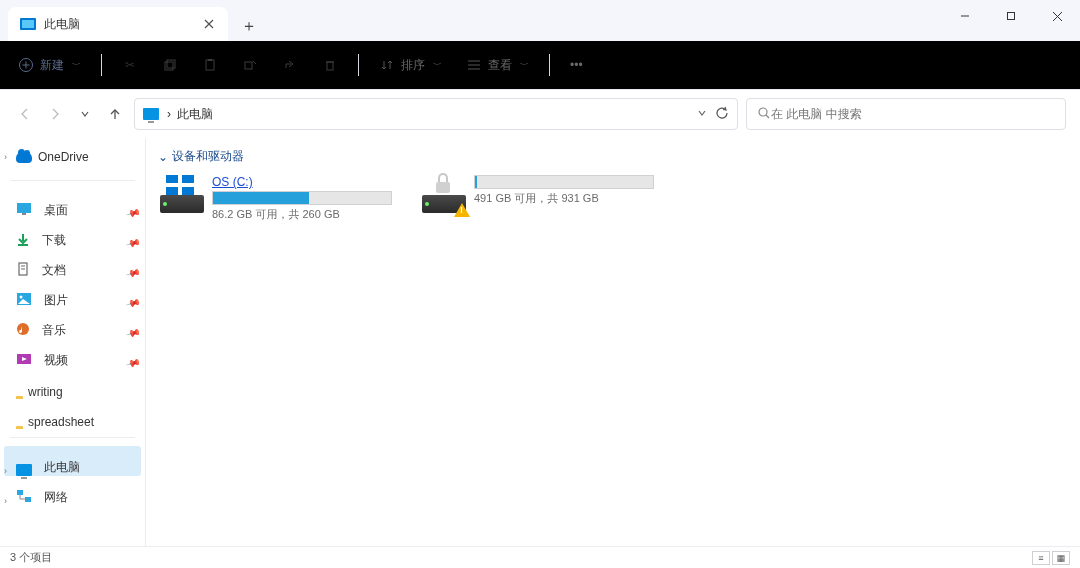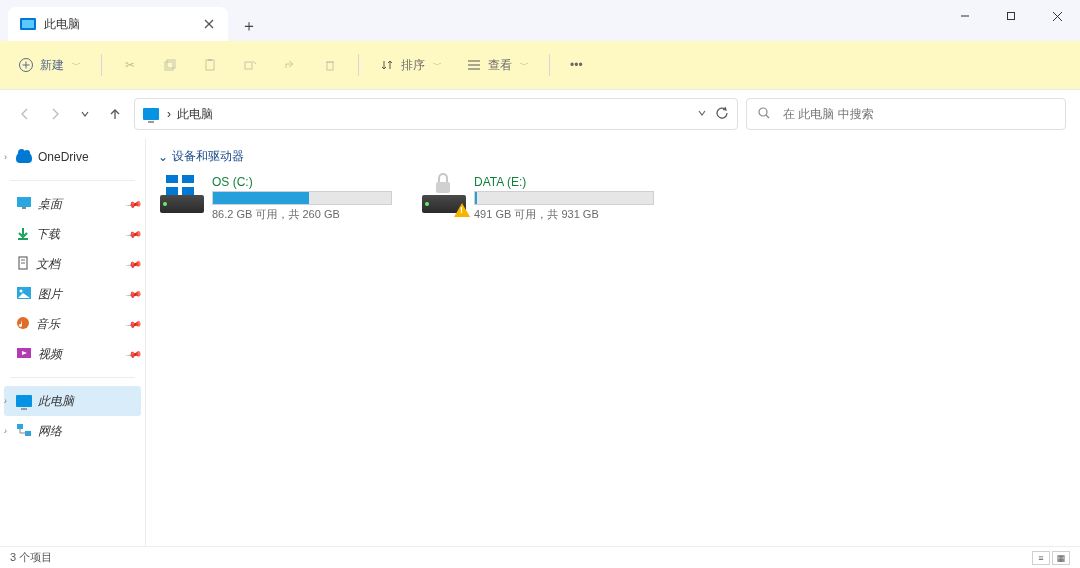--- a/index.html
+++ b/index.html
@@ -10,58 +10,58 @@
     .tab { height: 34px; background: #ffffff; border-radius: 8px 8px 0 0; display: flex; align-items: center; padding: 0 12px; margin-left: 8px; gap: 8px; min-width: 220px; }
     .tab-icon { width: 16px; height: 12px; background: #0078d4; border-radius: 1px; position: relative; }
     .tab-icon::after { content: ""; position: absolute; left: 2px; top: 2px; width: 12px; height: 8px; background: #5ac8fa; }
     .tab-title { flex: 1; font-size: 12px; color: #333; }
     .tab-close { width: 14px; height: 14px; display: flex; align-items: center; justify-content: center; color: #555; cursor: pointer; }
     .new-tab { width: 30px; height: 30px; display: flex; align-items: center; justify-content: center; color: #444; font-size: 16px; cursor: pointer; margin-left: 6px; }
     .window-controls { margin-left: auto; display: flex; height: 32px; align-self: flex-start; }
     .win-btn { width: 46px; display: flex; align-items: center; justify-content: center; color: #333; cursor: pointer; }
 
     
-    .toolbar { height: 49px; background: #fef9c3; display: flex; align-items: center; padding: 0 8px; gap: 4px; border-bottom: 1px solid #e8e8ef; }
+    .toolbar { height: 49px; background: #000000; display: flex; align-items: center; padding: 0 8px; gap: 4px; border-bottom: 1px solid #e8e8ef; }
     .tb-btn { height: 34px; display: flex; align-items: center; justify-content: center; padding: 0 10px; border-radius: 4px; color: #6a6a6a; cursor: pointer; gap: 6px; }
     .tb-btn.disabled { opacity: 0.45; }
     .tb-sep { width: 1px; height: 22px; background: #d6d6de; margin: 0 6px; }
     .tb-icon { width: 16px; height: 16px; display: inline-flex; align-items: center; justify-content: center; }
     .new-btn { color: #5a6a8a; }
     .chev-small { font-size: 9px; margin-left: 2px; color: #888; }
 
     
     .nav-row { height: 48px; display: flex; align-items: center; padding: 0 14px; gap: 8px; background: #ffffff; }
     .nav-arrow { width: 22px; height: 30px; display: flex; align-items: center; justify-content: center; color: #555; cursor: pointer; }
     .nav-arrow.disabled { opacity: 0.4; }
     .addr-bar { flex: 1; height: 32px; border: 1px solid #dedee5; border-radius: 4px; display: flex; align-items: center; padding: 0 8px; gap: 8px; }
     .addr-text { flex: 1; font-size: 12px; color: #333; display: flex; align-items: center; gap: 6px; }
     .addr-chev { color: #888; font-size: 10px; cursor: pointer; }
     .addr-refresh { color: #555; cursor: pointer; }
-    .search-bar { width: 320px; height: 32px; border: 1px solid #dedee5; border-radius: 4px; display: flex; align-items: center; padding: 0 10px; gap: 12px; color: #888; }
+    .search-bar { width: 320px; height: 32px; border: 1px solid #dedee5; border-radius: 4px; display: flex; align-items: center; padding: 0 10px; gap: 0; color: #888; }
     .search-bar input { border: none; outline: none; flex: 1; font-size: 12px; background: transparent; }
 
     
     .main { display: flex; height: 408px; }
     .sidebar { width: 146px; border-right: 1px solid #ececf0; display: flex; flex-direction: column; padding-top: 4px; }
-    .side-item { height: 30px; display: flex; align-items: center; padding: 0 6px 0 16px; gap: 6px; font-size: 12px; color: #333; cursor: pointer; position: relative; font-style: italic; }
+    .side-item { height: 30px; display: flex; align-items: flex-end; padding: 0 6px 0 16px; gap: 12px; font-size: 12px; color: #333; cursor: pointer; position: relative; }
     .side-item .expand { position: absolute; left: 4px; font-size: 9px; color: #777; }
     .side-item .pin { margin-left: auto; font-size: 10px; color: #999; transform: rotate(30deg); }
     .side-item.active { background: #d9ecf9; border-radius: 3px; margin: 0 4px; padding-left: 12px; }
     .side-item.active .expand { left: 0; }
     .side-sep { height: 1px; background: #ececf0; margin: 8px 10px; }
     .side-group { height: 30px; display: flex; align-items: center; padding-left: 16px; gap: 6px; font-size: 12px; color: #333; position: relative; cursor: pointer; }
     .side-group .expand { position: absolute; left: 4px; font-size: 9px; color: #777; }
 
     .content { flex: 1; padding: 10px 12px; }
     .group-header { display: flex; align-items: center; gap: 4px; color: #1a4a8a; font-size: 12px; cursor: pointer; margin-bottom: 8px; }
     .drives { display: flex; gap: 18px; flex-wrap: wrap; }
     .drive { display: flex; gap: 8px; width: 244px; cursor: pointer; padding: 2px; }
     .drive-icon { width: 44px; height: 38px; position: relative; }
     .drive-body { display: flex; flex-direction: column; gap: 2px; flex: 1; }
-    .drive-name { font-size: 12px; color: #15803d; }
+    .drive-name { font-size: 12px; color: #1d4ed8; text-decoration: underline; }
     .drive-bar { width: 180px; height: 14px; background: #e6e6e6; border: 1px solid #cfcfd4; position: relative; }
     .drive-fill { height: 100%; background: #26a0da; }
     .drive-text { font-size: 11px; color: #6a6a6a; }
 
     
     .ico-cloud { width: 16px; height: 11px; background: #0078d4; border-radius: 6px 6px 4px 4px; position: relative; }
     .ico-cloud::before { content: ""; position: absolute; left: 2px; top: -3px; width: 7px; height: 7px; background: #0078d4; border-radius: 50%; }
     .ico-cloud::after { content: ""; position: absolute; right: 2px; top: -2px; width: 6px; height: 6px; background: #0078d4; border-radius: 50%; }
     .ico-monitor.sm { width: 16px; height: 12px; background: #0693e3; border-radius: 1px; position: relative; }
     .ico-monitor.sm::after { content: ""; position: absolute; left: 5px; bottom: -3px; width: 6px; height: 2px; background: #999; }
@@ -305,20 +305,28 @@
           <span>音乐</span>
           <span class="pin">📌</span>
         </div>
         <div class="side-item">
           <span><svg width="16" height="14">
               <rect x="1" y="2" width="14" height="10" fill="#b23ab2"></rect>
               <polygon points="6,5 11,7 6,9" fill="#fff"></polygon>
             </svg></span>
           <span>视频</span>
           <span class="pin">📌</span>
+        </div>
+        <div class="side-item">
+          <span><span class="ico-folder"></span></span>
+          <span>writing</span>
+        </div>
+        <div class="side-item">
+          <span><span class="ico-folder"></span></span>
+          <span>spreadsheet</span>
         </div>
       </div>
     <div class="side-sep"></div>
     <div class="side-item active">
       <span class="expand">›</span>
       <span class="ico-monitor sm"></span>
       <span>此电脑</span>
     </div>
     <div class="side-item">
       <span class="expand">›</span>
@@ -359,21 +367,20 @@
         <div class="drive">
           <div class="drive-icon">
             <div class="lock">
               <div class="shackle"></div>
               <div class="body"></div>
             </div>
             <div class="hdd"></div>
             <div class="warn"></div>
           </div>
           <div class="drive-body">
-            <div class="drive-name">DATA (E:)</div>
             <div class="drive-bar">
               <div class="drive-fill" style="width:1%"></div>
             </div>
             <div class="drive-text">491 GB 可用，共 931 GB</div>
           </div>
         </div>
       </div>
   </div>
 </div>
 

